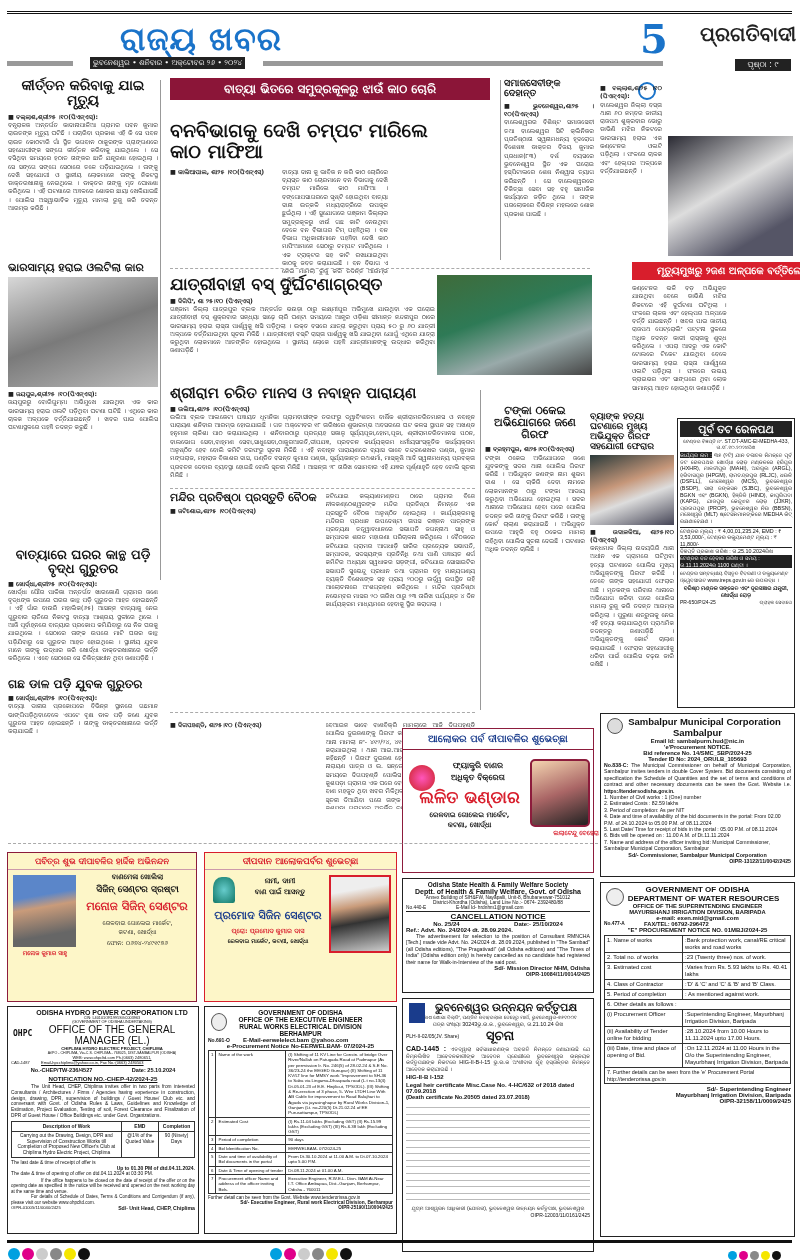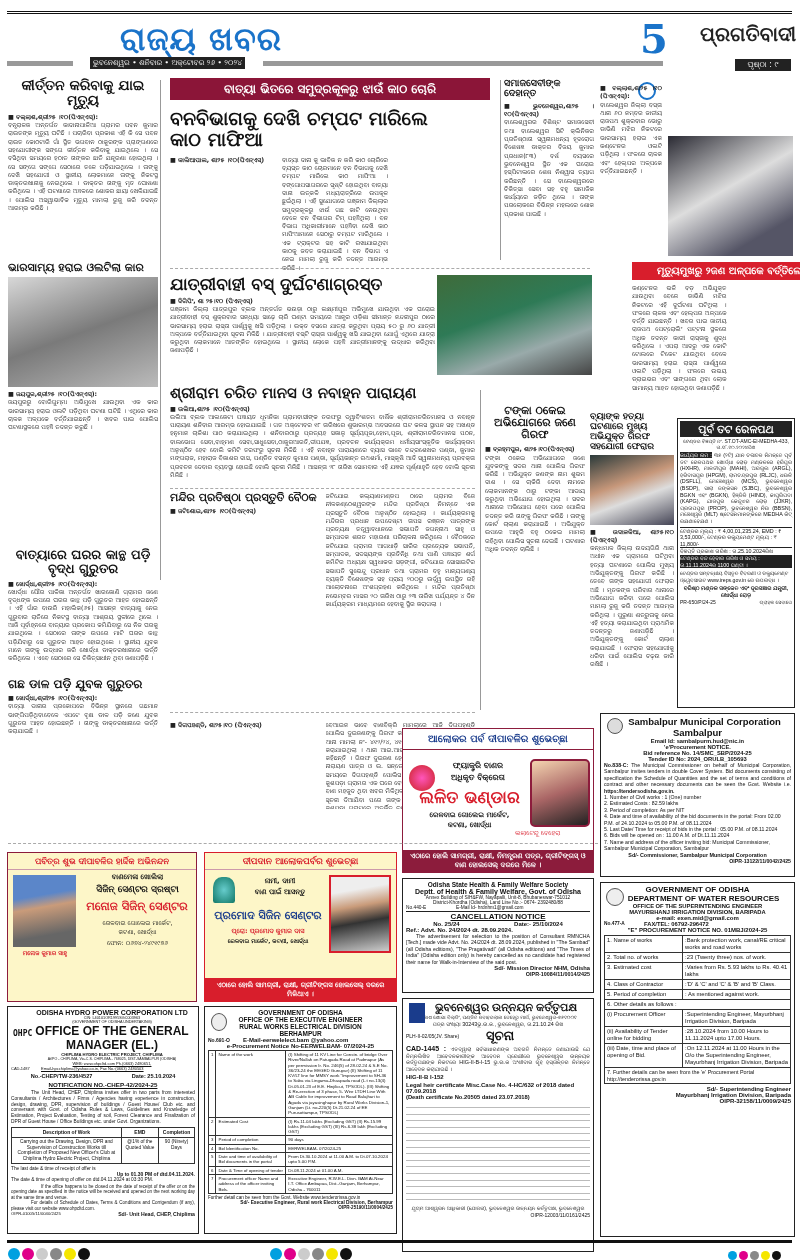--- a/index.html
+++ b/index.html
@@ -54,21 +54,21 @@
 </div>
 
 <div class="abs" style="left:8px;top:678px;width:150px">
   <div class="hd" style="font-size:12px">ଗଛ ଡାଳ ପଡ଼ି ଯୁବକ ଗୁରୁତର</div>
   <div class="txt dl" style="margin-top:3px">■ ଖୋର୍ଦ୍ଧା,ଶ୍ରୀ୨୫ ।୧୦(ପିଏନ୍‌ଏସ୍):</div>
   <div class="txt" style="height:130px">ବାତ୍ୟା ଦାନାର ପ୍ରକୋପରେ ବିଭିନ୍ନ ସ୍ଥାନରେ ଗଛମାନ ଭାଙ୍ଗିପଡ଼ିଥିବାବେଳେ ଏପଟେ ବୃକ୍ଷ ଡାଳ ପଡ଼ି ଜଣେ ଯୁବକ ଗୁରୁତର ଆହତ ହୋଇଛନ୍ତି । ତାଙ୍କୁ ଡାକ୍ତରଖାନାରେ ଭର୍ତ୍ତି କରାଯାଇଛି ।</div>
 </div>
 
 <div class="abs" style="left:170px;top:78px;width:290px">
   <div style="background:#8b1538;color:#fff;font-weight:bold;font-size:12px;line-height:22px;text-align:center;margin-right:-30px">ବାତ୍ୟା ଭିତରେ ସମୁଦ୍ରକୂଳରୁ ଝାଉଁ କାଠ ଚୋରି</div>
-  <div class="hd" style="font-size:19px;margin-top:8px">ବନବିଭାଗକୁ ଦେଖି ଚମ୍ପଟ ମାରିଲେ କାଠ ମାଫିଆ</div>
+  <div class="hd" style="font-size:19px;margin-top:20px">ବନବିଭାଗକୁ ଦେଖି ଚମ୍ପଟ ମାରିଲେ କାଠ ମାଫିଆ</div>
   <div style="columns:3;column-gap:6px;margin-top:6px;width:330px;height:130px;overflow:hidden">
     <div class="txt dl">■ କାଲିଆପାଲ, ଶା୨୫ ।୧୦(ପିଏନ୍‌ଏସ୍)</div>
     <div class="txt">ବାତ୍ୟା ଦାନା କୁ ଭାବିକ ନ କରି କାଠ ଚୋରିରେ ବ୍ୟସ୍ତ କାଠ ଚୋରମାନେ ବନ ବିଭାଗକୁ ଦେଖି ଚମ୍ପଟ ମାରିଲେ କାଠ ମାଫିଆ । ବଙ୍ଗୋପସାଗରରେ ସୃଷ୍ଟି ହୋଇଥିବା ବାତ୍ୟା ଦାନା ଉତ୍କଳି ମଧ୍ୟରାତ୍ରିରେ ଉପକୂଳ ଛୁଇଁଥିଲା । ଏହି ସୁଯୋଗରେ ଗଞ୍ଜାମ ଜିଲ୍ଲାର ସମୁଦ୍ରକୂଳରୁ ଝାଉଁ ଗଛ କାଟି ନେଉଥିବା ବେଳେ ବନ ବିଭାଗର ଟିମ୍ ପହଞ୍ଚିଥିଲା । ବନ ବିଭାଗ ଅଧିକାରୀମାନେ ପହଞ୍ଚିବା ଦେଖି କାଠ ମାଫିଆମାନେ ସେଠାରୁ ଚମ୍ପଟ ମାରିଥିଲେ । ଏକ ଟ୍ରାକ୍ଟର ସହ କାଟି ରଖାଯାଇଥିବା କାଠକୁ ଜବତ କରାଯାଇଛି । ବନ ବିଭାଗ ଏ ନେଇ ମାମଲା ରୁଜୁ କରି ତଦନ୍ତ ଆରମ୍ଭ କରିଛି ।</div>
   </div>
 </div>
 
 <div class="abs vline" style="left:500px;top:80px;height:180px"></div>
 
 <div class="abs" style="left:504px;top:78px;width:90px">
   <div class="hd" style="font-size:9.5px">ସମାଜସେବୀଙ୍କ ଦେହାନ୍ତ</div>
@@ -163,22 +163,21 @@
 
 <div class="abs" style="left:402px;top:728px;width:192px;height:145px;border:1.5px solid #8c1c3c;background:#fff">
   <div style="color:#1a3c8c;font-weight:bold;font-size:10px;text-align:center;line-height:20px;border-bottom:1px solid #8c1c3c">ଆଲୋକର ପର୍ବ ଦୀପାବଳିର ଶୁଭେଚ୍ଛା</div>
   <div style="position:absolute;left:6px;top:36px;width:26px;height:26px;border-radius:50%;background:radial-gradient(#f5b,#c22)"></div>
   <div class="c" style="position:absolute;left:20px;top:32px;width:110px;font-size:8px;font-weight:bold;text-align:center">ଫ୍ୟାକ୍ଟ୍ରି ବାଣର</div>
   <div class="c" style="position:absolute;left:20px;top:44px;width:110px;font-size:8px;font-weight:bold;text-align:center">ଅଧିକୃତ ବିକ୍ରେତା</div>
   <div style="position:absolute;left:4px;top:58px;width:125px;font-size:17px;font-weight:bold;color:#d81e2c;text-align:center">ଲଳିତ ଭଣ୍ଡାର</div>
   <div style="position:absolute;left:4px;top:82px;width:125px;font-size:7px;font-weight:bold;text-align:center">ରେଳବାଇ ଗୋଲେଇ ମାର୍କେଟ,</div>
   <div style="position:absolute;left:4px;top:92px;width:125px;font-size:7px;font-weight:bold;text-align:center">କଟଣା, ଖୋର୍ଦ୍ଧା</div>
   <div class="photo" style="position:absolute;left:127px;top:30px;width:60px;height:68px;border-radius:5px;border:2px solid #8c1c3c;background:linear-gradient(160deg,#f4d4b0,#a66 50%,#222)"></div>
-  <div style="position:absolute;left:112px;top:100px;width:66px;font-size:6.4px;font-weight:normal;color:#d81e2c;">ଲଲାଟେନ୍ଦୁ ବେହେରା</div>
-  <div style="position:absolute;left:0;bottom:0;width:100%;background:#8c1c3c;color:#fff;font-size:7px;font-weight:bold;text-align:center;line-height:9px;padding:2px 4px">ଏଠାରେ ହୋଲି ସାମଗ୍ରୀ, ରାକ୍ଷୀ, ନିମନ୍ତ୍ରଣ ପତ୍ର, ଗ୍ରୀଟିଙ୍ଗସ୍ ଓ ବାଣ ହୋଲସେଲ୍ ଦରରେ ମିଳେ ।</div>
+  <div style="position:absolute;left:140px;top:100px;width:66px;font-size:6.4px;font-weight:bold;color:#d81e2c;text-align:center">ଲଲାଟେନ୍ଦୁ ବେହେରା</div>
 </div>
 
 <div class="abs dotsep" style="left:8px;top:843px;width:590px"></div>
 
 <div class="abs" style="left:7px;top:852px;width:190px;height:150px;border:1.5px solid #8c1c3c;background:#fdf6c8">
   <div style="color:#d81e2c;font-weight:bold;font-size:8.5px;text-align:center;line-height:16px;border-bottom:1px solid #c9a">ପବିତ୍ର ଶୁଭ ଦୀପାବଳିର ହାର୍ଦ୍ଦିକ ଅଭିନନ୍ଦନ</div>
   <div class="photo" style="position:absolute;left:5px;top:22px;width:63px;height:72px;background:linear-gradient(170deg,#5b86c9 30%,#c99b7a 45%,#666 80%)"></div>
   <div style="position:absolute;left:2px;top:96px;width:70px;font-size:6px;color:#d81e2c;font-weight:bold;text-align:center">ମନୋଜ କୁମାର ସାହୁ</div>
   <div style="position:absolute;left:72px;top:20px;width:115px;font-size:7px;font-weight:bold;text-align:center">ବାଣମେଳା ଖୋଲିଲା</div>
   <div style="position:absolute;left:72px;top:31px;width:115px;font-size:9px;font-weight:bold;text-align:center">ସିଜିନ୍ ସେଣ୍ଟର ସ୍ରଷ୍ଟା</div>
@@ -190,21 +189,20 @@
 
 <div class="abs" style="left:204px;top:852px;width:193px;height:150px;border:1.5px solid #d81e2c;background:#fdf6c8">
   <div style="color:#d81e2c;font-weight:bold;font-size:9px;text-align:center;line-height:16px;border-bottom:1px solid #c9a">ଦୀପଦାନ ଆଲୋକପର୍ବର ଶୁଭେଚ୍ଛା</div>
   <div style="position:absolute;left:8px;top:24px;width:22px;height:26px;background:radial-gradient(#6cc,#176);border-radius:40% 40% 10% 10%"></div>
   <div style="position:absolute;left:30px;top:24px;width:90px;font-size:7px;font-weight:bold;text-align:center">ନାମୀ, ଦାମୀ</div>
   <div style="position:absolute;left:30px;top:35px;width:90px;font-size:7px;font-weight:bold;text-align:center">ବାଣ ପାଇଁ ଆସନ୍ତୁ</div>
   <div class="photo" style="position:absolute;left:124px;top:22px;width:62px;height:78px;border:2px solid #d81e2c;background:linear-gradient(170deg,#eee 20%,#c99b7a 40%,#333 60%,#ccc)"></div>
   <div style="position:absolute;left:2px;top:56px;width:122px;font-size:11px;font-weight:bold;color:#1a3c8c;text-align:center">ପ୍ରମୋଦ ସିଜିନ ସେଣ୍ଟର</div>
   <div style="position:absolute;left:2px;top:74px;width:122px;font-size:6.5px;font-weight:bold;color:#d81e2c;text-align:center">ପ୍ରୋ: ପ୍ରମୋଦ କୁମାର ଦାସ</div>
   <div style="position:absolute;left:2px;top:85px;width:122px;font-size:5.8px;font-weight:bold;text-align:center">ରେଳବାଇ ମାର୍କେଟ, କଟଣୀ, ଖୋର୍ଦ୍ଧା</div>
-  <div style="position:absolute;left:0;bottom:0;width:100%;background:#d81e2c;color:#fff;font-size:6.8px;font-weight:bold;text-align:center;line-height:8.5px;padding:3px 6px">ଏଠାରେ ହୋଲି ସାମଗ୍ରୀ, ରାକ୍ଷୀ, ଗ୍ରୀଟିଙ୍ଗସ ହୋଲସେଲ୍ ଦରରେ ମିଳିଥାଏ ।</div>
 </div>
 
 <div class="abs ad" style="left:402px;top:878px;width:192px;height:115px;padding:2px 3px">
   <div class="c" style="font-size:6.5px;font-weight:bold">Odisha State Health &amp; Family Welfare Society</div>
   <div class="c" style="font-size:7px;font-weight:bold">Deptt. of Health &amp; Family Welfare, Govt. of Odisha</div>
   <div class="c" style="font-size:4.8px">Annex Building of SIH&amp;FW, Nayapalli, Unit-8, Bhubaneswar-751012</div>
   <div class="c" style="font-size:4.8px">District-Khordha (Odisha), Land Line No.:- 0674- 2392480/88</div>
   <div style="display:flex;font-size:4.8px">
       <span style="width:50px">No.440-E</span>
       <span>E-Mail Id- hrdnhm1@gmail.com</span>
@@ -315,21 +313,21 @@
   <div style="font-size:6px;font-weight:bold;text-align:right;margin-top:2px">Sd/- Superintending Engineer</div>
   <div style="font-size:6px;font-weight:bold;text-align:right">Mayurbhanj Irrigation Division, Baripada</div>
   <div style="font-size:6px;font-weight:bold;text-align:right">OIPR-32158/11/0009/2425</div>
 </div>
 
 <div class="abs ad" style="left:7px;top:1006px;width:192px;height:228px;padding:2px 3px">
   <div style="position:absolute;left:5px;top:14px;width:22px;height:26px;font-size:8px;font-weight:bold;color:#111;font-family:'DejaVu Sans Mono',monospace;line-height:26px">OHPC</div>
   <div class="c" style="font-size:7px;font-weight:bold;padding-left:18px">ODISHA HYDRO POWER CORPORATION LTD</div>
   <div class="c" style="font-size:3.8px;padding-left:18px">CIN: L40101OR1995SGC003963</div>
   <div class="c" style="font-size:3.8px;padding-left:18px">(GOVERNMENT OF ODISHA UNDERTAKING)</div>
-  <div class="c" style="font-size:12px;font-weight:bold;padding-left:18px">OFFICE OF THE GENERAL MANAGER (EL.)</div>
+  <div class="c" style="font-size:10px;font-weight:normal;padding-left:18px">OFFICE OF THE GENERAL MANAGER (EL.)</div>
   <div class="c" style="font-size:4.2px;font-weight:bold;padding-left:18px">CHIPLIMA HYDRO ELECTRIC PROJECT, CHIPLIMA</div>
   <div class="c" style="font-size:3.6px;padding-left:18px">At/PO - CHIPLIMA, Via-C.S. CHIPLIMA - 768025, DIST-SAMBALPUR (ODISHA)</div>
   <div class="c" style="font-size:4px;text-decoration:underline;padding-left:18px">WEB: www.ohpcltd.com Ph.(0663) 2480651,</div>
   <div style="display:flex;font-size:4px">
       <span style="width:30px">CAD-1487</span>
       <span style="text-decoration:underline">Email-hpcchiplima@yahoo.co.in, Fax No.:(0663) 2480503</span>
     </div>
   <div style="display:flex;justify-content:space-around;font-size:5.6px;font-weight:bold;margin-top:2px">
       <span>No.-CHEP/TW-236/4527</span>
       <span>Date: 25.10.2024</span>

